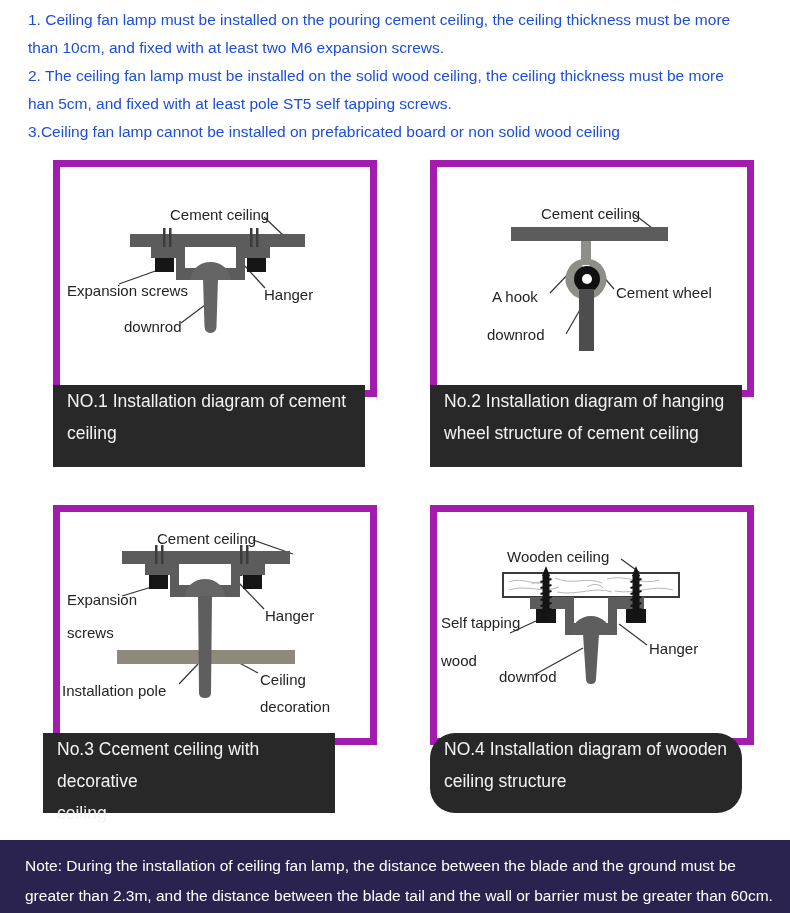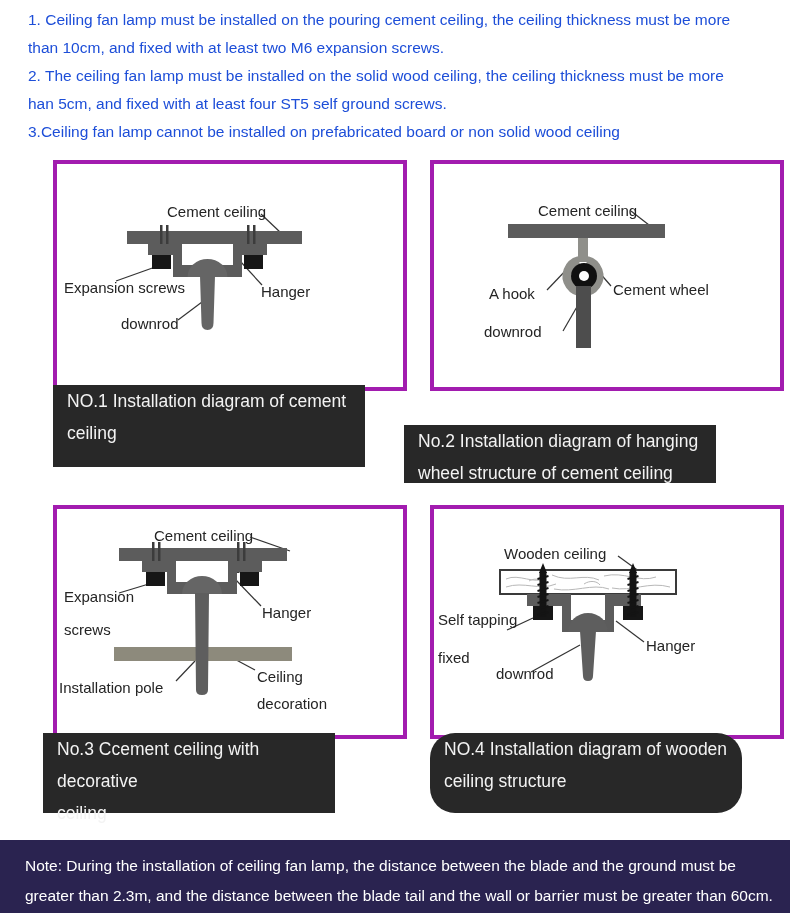--- a/index.html
+++ b/index.html
@@ -2,49 +2,49 @@
 <html><head>
 <meta charset="utf-8">
 <style>
   html,body{margin:0;padding:0;background:#fff;}
   .page{position:relative;width:790px;height:913px;background:#fff;overflow:hidden;
         font-family:"Liberation Sans",sans-serif;color:#1c1c1c;}
   
   .instructions{position:absolute;left:28px;top:6px;width:740px;font-size:15.5px;line-height:28px;color:#1d4ed8;}
   .instructions div{white-space:nowrap;}
   
-  .diagram{position:absolute;background:#fff;border:4px solid #a21caf;padding-left:36px;}
+  .diagram{position:absolute;background:#fff;border:7px solid #a21caf;}
   .diagram svg{position:absolute;left:0;top:0;}
   .dlabel{position:absolute;font-size:15px;color:#242424;white-space:nowrap;}
   .d1{left:53px;top:160px;width:310px;height:223px;}
   .d2{left:430px;top:160px;width:310px;height:223px;}
   .d3{left:53px;top:505px;width:310px;height:226px;}
   .d4{left:430px;top:505px;width:310px;height:226px;}
   
   .caption{position:absolute;background:#282828;color:#f3f3f3;font-size:17.5px;line-height:32px;
            padding:0 14px;box-sizing:border-box;}
   .c1{left:53px;top:385px;width:312px;height:82px;}
-  .c2{left:404px;top:385px;width:312px;height:58px;margin-top:40px;}
+  .c2{left:430px;top:385px;width:312px;height:82px;}
   .c3{left:43px;top:733px;width:292px;height:80px;}
   .c4{left:430px;top:733px;width:312px;height:80px;border-radius:25px;}
   
   .note{position:absolute;left:0;top:840px;width:790px;height:73px;background:#2a2350;color:#fff;
         font-size:15.5px;line-height:30px;padding:11px 15px 0 25px;box-sizing:border-box;}
   .note div{white-space:nowrap;}
 </style>
 </head>
 <body>
 
 <div class="page">
 
   <div class="instructions">
     <div>1. Ceiling fan lamp must be installed on the pouring cement ceiling, the ceiling thickness must be more</div>
     <div>than 10cm, and fixed with at least two M6 expansion screws.</div>
     <div>2. The ceiling fan lamp must be installed on the solid wood ceiling, the ceiling thickness must be more</div>
-    <div>han 5cm, and fixed with at least four ST5 self ground screws.</div>
+    <div>han 5cm, and fixed with at least pole ST5 self tapping screws.</div>
     <div>3.Ceiling fan lamp cannot be installed on prefabricated board or non solid wood ceiling</div>
   </div>
 
   <div class="diagram d1">
     <svg width="310" height="223" viewBox="0 0 310 223">
       <g stroke="#333" stroke-width="1.2">
         <line x1="204" y1="50" x2="224" y2="69"></line>
         <line x1="101" y1="102" x2="59" y2="117"></line>
         <line x1="183" y1="97" x2="205" y2="121"></line>
         <line x1="145" y1="138" x2="121" y2="156"></line>
@@ -185,21 +185,21 @@
         <path d="M103.5 70 L114.5 67 M103.5 76 L114.5 73 M103.5 82 L114.5 79 M103.5 88 L114.5 85 M103.5 94 L114.5 91 M103.5 100 L114.5 97 M103.5 106 L114.5 103" stroke="#141414" stroke-width="2"></path>
         <path d="M195 64 L199 54 L203 64 Z" fill="#141414"></path>
         <rect x="195.5" y="63" width="7" height="45" fill="#141414"></rect>
         <path d="M193.5 70 L204.5 67 M193.5 76 L204.5 73 M193.5 82 L204.5 79 M193.5 88 L204.5 85 M193.5 94 L204.5 91 M193.5 100 L204.5 97 M193.5 106 L204.5 103" stroke="#141414" stroke-width="2"></path>
       </g>
       <path d="M134 123 A20 19 0 0 1 174 123 Z" fill="#5e5e5e"></path>
       <path d="M146 122 L162 122 L159 167 Q159 172 154 172 Q149 172 149 167 Z" fill="#5e5e5e"></path>
     </svg>
     <div class="dlabel" style="left:70px;top:36px">Wooden ceiling</div>
     <div class="dlabel" style="left:4px;top:102px">Self tapping</div>
-    <div class="dlabel" style="left:4px;top:140px">fixed</div>
+    <div class="dlabel" style="left:4px;top:140px">wood</div>
     <div class="dlabel" style="left:212px;top:128px">Hanger</div>
     <div class="dlabel" style="left:62px;top:156px">downrod</div>
   </div>
   <div class="caption c4">
     <div>NO.4 Installation diagram of wooden</div>
     <div>ceiling structure</div>
   </div>
 
   <div class="note">
     <div>Note: During the installation of ceiling fan lamp, the distance between the blade and the ground must be</div>

